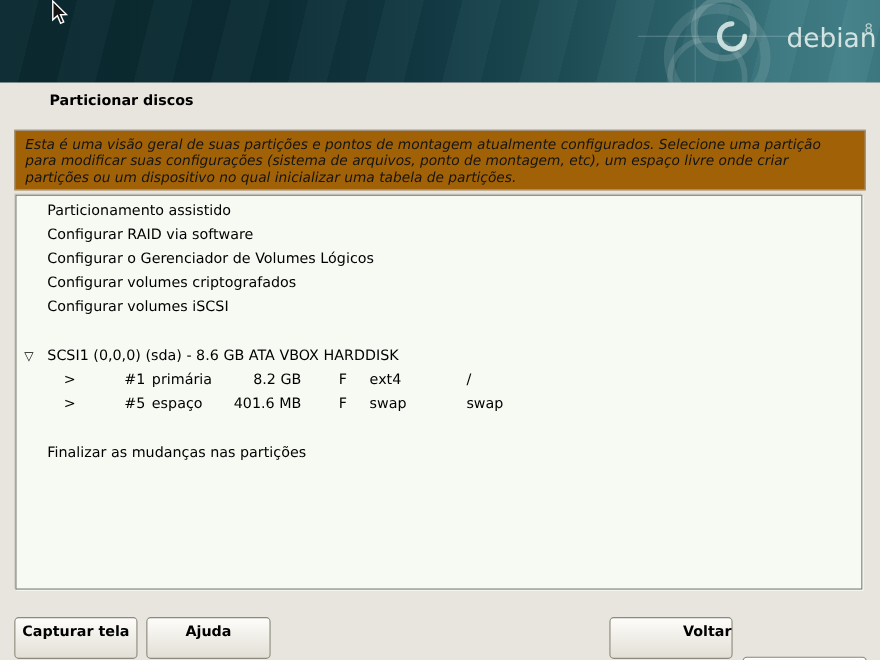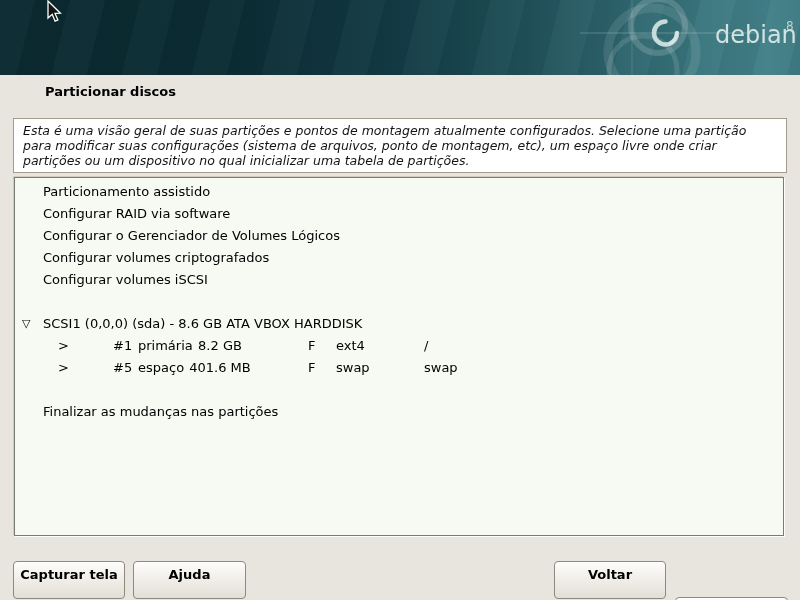--- a/index.html
+++ b/index.html
@@ -22,60 +22,60 @@
   
   .cursor { position:absolute; left:46px; top:0; z-index:50; }
   
   .page-title {
     position:absolute; left:20px; top:84px;
     font-size:13px; font-weight:bold; color:#000;margin-left:25px;
   }
   
   .desc-box {
     position:absolute; left:13px; top:118px; width:774px; height:55px;
-    background:#ffffff; border:1px solid #A39B8D;
+    background:#a16207; border:1px solid #A39B8D;
     padding:4px 8px 4px 9px;
     font-size:12.5px; font-style:italic; line-height:15px; color:#141414;
   }
   
   .list-box {
     position:absolute; left:14px; top:177px; width:770px; height:359px;
     background:#F7FAF3;
     border:1px solid #777D72;
     box-shadow:1px 1px 0 #FDFDFA, -1px -1px 0 #CFCBC0;
   }
   .rows { position:absolute; inset:1px 1px 1px 1px; padding-top:2px; }
   .row { position:relative; height:22px; line-height:22px; font-size:13px; font-weight:normal; white-space:nowrap; }
   .row span { position:absolute; top:0; height:22px; line-height:21px; }
   .c-label   { left:27px; }
   .c-exp     { left:6px;  font-size:11px; }
   .c-arrow   { left:42px; }
   .c-num     { left:97px; }
   .c-type    { left:122px; }
-  .c-size    { left:150px; width:108px; text-align:center; }
+  .c-size    { left:150px; width:108px; text-align:right; }
   .c-flag    { left:292px; }
   .c-fs      { left:320px; }
   .c-mount   { left:408px; }
   .row.highlight {
     background:var(--highlight,#C60A52); color:#fff;
     outline:1px dotted #EBB9CC; outline-offset:-2px;
   }
   
   .btn {
     position:absolute; top:561px; height:38px;
     border:1px solid #8E897D; border-radius:4px;
     background:linear-gradient(#FEFDFB,#F1EFE9 45%,#E2DFD6);
     box-shadow:0 1px 0 rgba(255,255,255,.7) inset;
     font-family:"DejaVu Sans","Liberation Sans",sans-serif;
     font-size:13px; font-weight:bold; color:#000;
     text-align:center; line-height:25px; cursor:default;
   }
   .btn-screenshot { left:13px;  width:112px; }
   .btn-help       { left:133px; width:113px; }
-  .btn-back       { left:554px; width:112px; }
+  .btn-back       { left:554px; width:112px;text-align:right; }
   .btn-continue   { left:675px; width:113px;margin-top:36px; }
 </style>
 </head>
 <body>
 
 <div class="banner">
   <div class="bands"></div>
   <svg class="logo-svg" width="220" height="75" viewBox="0 0 220 75">
     <line x1="0" y1="33" x2="178" y2="33" stroke="rgba(210,230,228,0.30)" stroke-width="1"></line>
     <line x1="52" y1="0" x2="52" y2="75" stroke="rgba(210,230,228,0.18)" stroke-width="1"></line>

